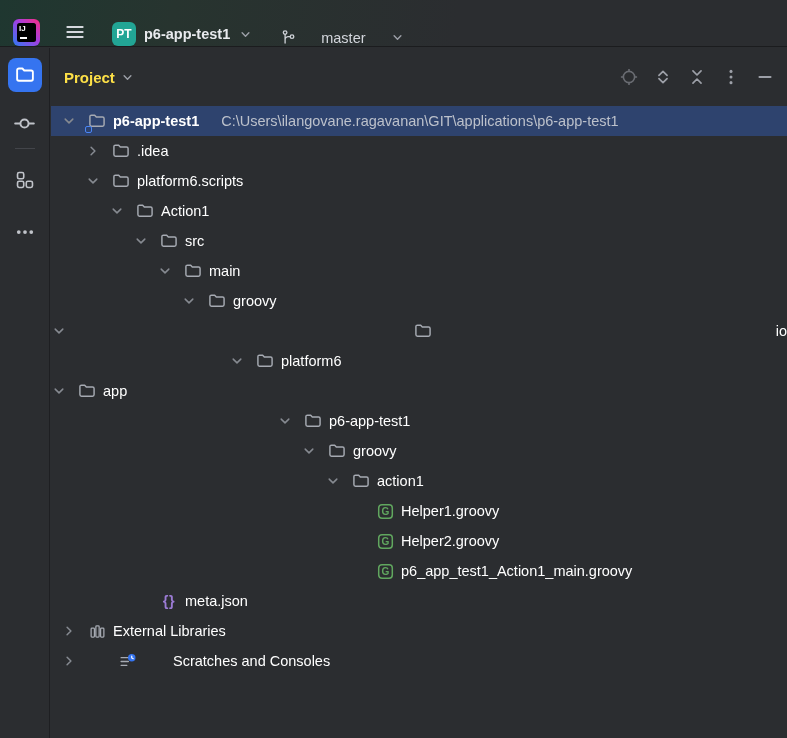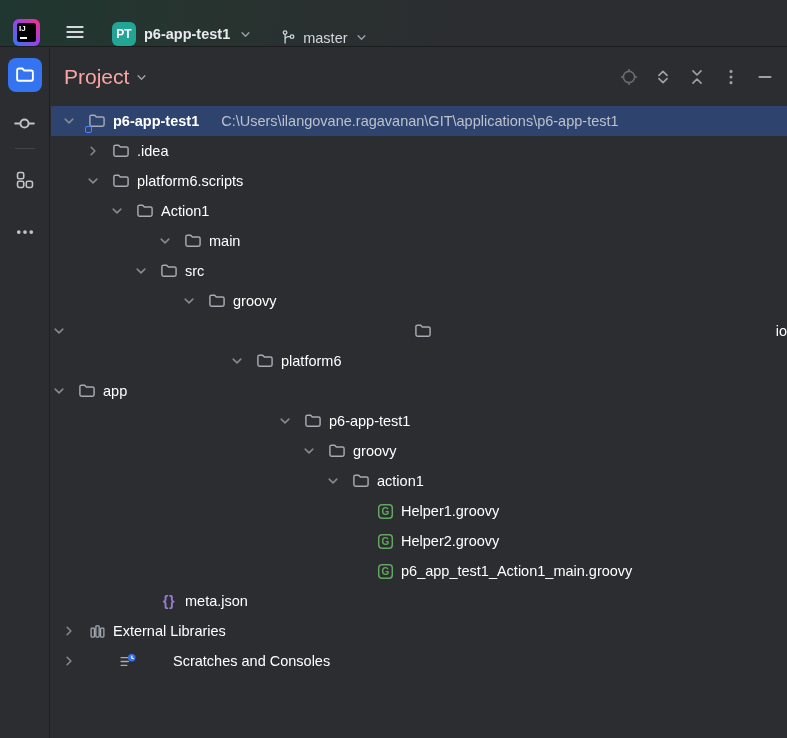--- a/index.html
+++ b/index.html
@@ -14,34 +14,34 @@
     background:linear-gradient(225deg,#fe2c7e 0%,#a43ee0 45%,#2c7bf2 100%);}
   .app-logo .inner{position:absolute;inset:4px;background:#000;border-radius:2.5px;}
   .app-logo .ij{position:absolute;top:5px;left:6px;font-size:8px;font-weight:700;color:#fff;letter-spacing:0;}
   .app-logo .dash{position:absolute;left:7px;bottom:7px;width:7px;height:2px;background:#fff;}
   .icon-btn{display:flex;align-items:center;justify-content:center;border-radius:6px;background:transparent;border:none;padding:0;}
   .menu-btn{margin-left:21px;width:28px;height:28px;}
   .proj-widget{display:flex;align-items:center;gap:8px;margin-left:23px;cursor:default;}
   .proj-badge{width:24px;height:24px;border-radius:6px;background:var(--badge,#22a595);color:#fff;
     font-size:12px;font-weight:700;display:flex;align-items:center;justify-content:center;flex:none;}
   .proj-name{font-size:14.5px;font-weight:600;color:#e8eaee;}
-  .vcs-widget{display:flex;align-items:center;gap:6px;margin-left:27px;font-size:14.5px;color:#d3d6dc;}
+  .vcs-widget{display:flex;align-items:center;gap:24px;margin-left:27px;font-size:14.5px;color:#d3d6dc;}
 
   
   .stripe{position:absolute;top:48px;left:0;width:50px;height:690px;border-right:1px solid #1e1f22;
     display:flex;flex-direction:column;align-items:center;}
   .tool-btn{width:34px;height:34px;border-radius:8px;display:flex;align-items:center;justify-content:center;flex:none;}
   .tool-btn.active{background:var(--accent,#3574f0);}
   .stripe-divider{width:20px;height:1px;background:#43454a;flex:none;}
 
   
   .panel-head{position:absolute;left:51px;top:48px;width:736px;height:58px;display:flex;align-items:center;
     padding:0 12px 0 13px;}
   .panel-title{display:flex;align-items:center;gap:5px;}
-  .panel-title span{font-size:21px;font-weight:400;color:#fca5a5;}
+  .panel-title span{font-size:15px;font-weight:700;color:#fde047;}
   .tw-toolbar{margin-left:auto;display:flex;align-items:center;gap:14px;}
   .tb-btn{width:20px;height:20px;display:flex;align-items:center;justify-content:center;border-radius:4px;}
   .tb-btn.disabled{opacity:.55;}
 
   
   .tree{position:absolute;left:51px;top:106px;width:736px;bottom:0;font-size:14.5px;}
   .row{height:30px;display:flex;align-items:center;white-space:nowrap;}
   .row.selected{background:var(--selection,#2e436e);}
   .chev{width:26px;height:16px;flex:none;display:flex;align-items:center;}
   .node-icon{width:20px;height:20px;flex:none;display:flex;align-items:center;justify-content:center;
@@ -221,45 +221,45 @@
           <path d="M4.2 6.1 L8 9.9 L11.8 6.1" stroke="#868a91" stroke-width="1.5" stroke-linecap="round" stroke-linejoin="round"></path>
         </svg>
       </span>
       <span class="node-icon">
         <svg width="18" height="18" viewBox="0 0 16 16" fill="none" xmlns="http://www.w3.org/2000/svg">
           <path d="M1.7 4.2 C1.7 3.4 2.3 2.8 3.1 2.8 H5.9 L7.4 4.4 H12.9 C13.7 4.4 14.3 5 14.3 5.8 V11.2 C14.3 12 13.7 12.6 12.9 12.6 H3.1 C2.3 12.6 1.7 12 1.7 11.2 Z" stroke="#a6aab2" stroke-width="1.3"></path>
         </svg>
       </span>
       <span class="lbl">Action1</span>
     </div>
+    <div class="row" style="padding-left: 82px;">
+      <span class="chev">
+        <svg width="16" height="16" viewBox="0 0 16 16" fill="none" xmlns="http://www.w3.org/2000/svg">
+          <path d="M4.2 6.1 L8 9.9 L11.8 6.1" stroke="#868a91" stroke-width="1.5" stroke-linecap="round" stroke-linejoin="round"></path>
+        </svg>
+      </span>
+      <span class="node-icon">
+        <svg width="18" height="18" viewBox="0 0 16 16" fill="none" xmlns="http://www.w3.org/2000/svg">
+          <path d="M1.7 4.2 C1.7 3.4 2.3 2.8 3.1 2.8 H5.9 L7.4 4.4 H12.9 C13.7 4.4 14.3 5 14.3 5.8 V11.2 C14.3 12 13.7 12.6 12.9 12.6 H3.1 C2.3 12.6 1.7 12 1.7 11.2 Z" stroke="#a6aab2" stroke-width="1.3"></path>
+        </svg>
+      </span>
+      <span class="lbl">src</span>
+    </div>
     <div class="row" style="padding-left: 106px;">
       <span class="chev">
         <svg width="16" height="16" viewBox="0 0 16 16" fill="none" xmlns="http://www.w3.org/2000/svg">
           <path d="M4.2 6.1 L8 9.9 L11.8 6.1" stroke="#868a91" stroke-width="1.5" stroke-linecap="round" stroke-linejoin="round"></path>
         </svg>
       </span>
       <span class="node-icon">
         <svg width="18" height="18" viewBox="0 0 16 16" fill="none" xmlns="http://www.w3.org/2000/svg">
           <path d="M1.7 4.2 C1.7 3.4 2.3 2.8 3.1 2.8 H5.9 L7.4 4.4 H12.9 C13.7 4.4 14.3 5 14.3 5.8 V11.2 C14.3 12 13.7 12.6 12.9 12.6 H3.1 C2.3 12.6 1.7 12 1.7 11.2 Z" stroke="#a6aab2" stroke-width="1.3"></path>
         </svg>
       </span>
       <span class="lbl">main</span>
-    </div>
-    <div class="row" style="padding-left: 82px;">
-      <span class="chev">
-        <svg width="16" height="16" viewBox="0 0 16 16" fill="none" xmlns="http://www.w3.org/2000/svg">
-          <path d="M4.2 6.1 L8 9.9 L11.8 6.1" stroke="#868a91" stroke-width="1.5" stroke-linecap="round" stroke-linejoin="round"></path>
-        </svg>
-      </span>
-      <span class="node-icon">
-        <svg width="18" height="18" viewBox="0 0 16 16" fill="none" xmlns="http://www.w3.org/2000/svg">
-          <path d="M1.7 4.2 C1.7 3.4 2.3 2.8 3.1 2.8 H5.9 L7.4 4.4 H12.9 C13.7 4.4 14.3 5 14.3 5.8 V11.2 C14.3 12 13.7 12.6 12.9 12.6 H3.1 C2.3 12.6 1.7 12 1.7 11.2 Z" stroke="#a6aab2" stroke-width="1.3"></path>
-        </svg>
-      </span>
-      <span class="lbl">src</span>
     </div>
     <div class="row" style="padding-left: 130px;">
       <span class="chev">
         <svg width="16" height="16" viewBox="0 0 16 16" fill="none" xmlns="http://www.w3.org/2000/svg">
           <path d="M4.2 6.1 L8 9.9 L11.8 6.1" stroke="#868a91" stroke-width="1.5" stroke-linecap="round" stroke-linejoin="round"></path>
         </svg>
       </span>
       <span class="node-icon">
         <svg width="18" height="18" viewBox="0 0 16 16" fill="none" xmlns="http://www.w3.org/2000/svg">
           <path d="M1.7 4.2 C1.7 3.4 2.3 2.8 3.1 2.8 H5.9 L7.4 4.4 H12.9 C13.7 4.4 14.3 5 14.3 5.8 V11.2 C14.3 12 13.7 12.6 12.9 12.6 H3.1 C2.3 12.6 1.7 12 1.7 11.2 Z" stroke="#a6aab2" stroke-width="1.3"></path>

